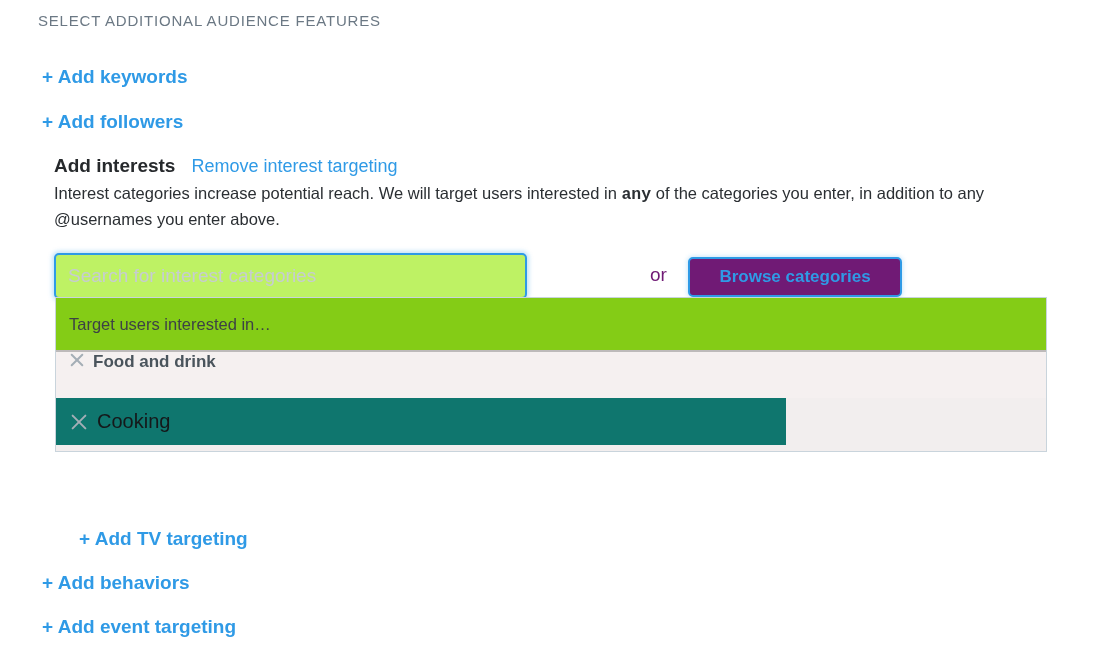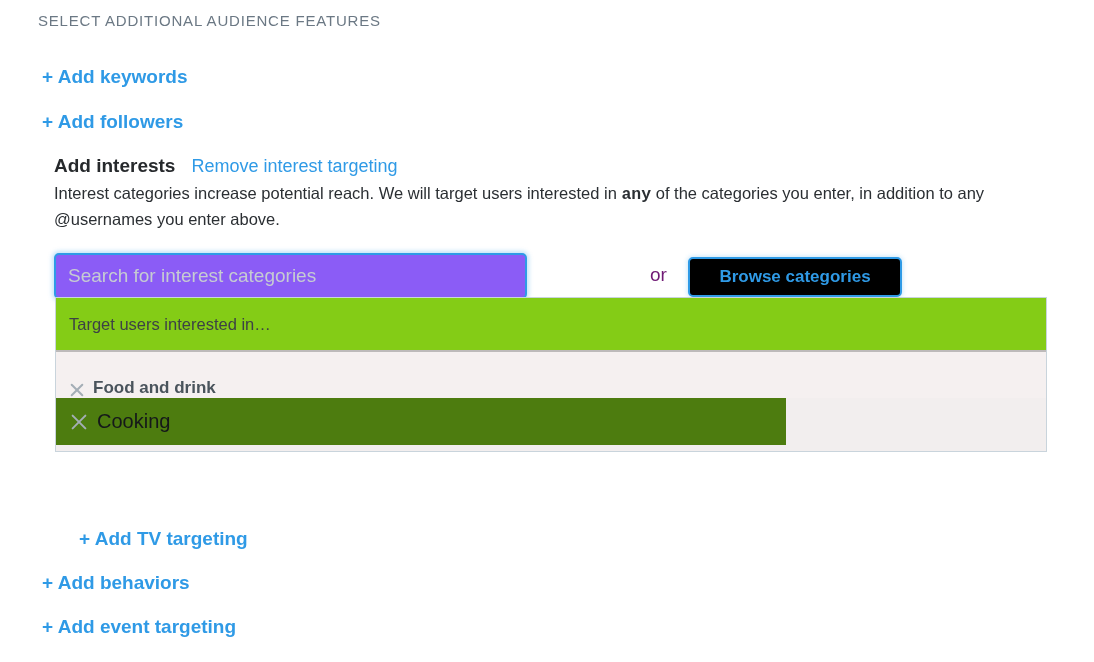--- a/index.html
+++ b/index.html
@@ -95,21 +95,21 @@
     top: 253px;
     width: 473px;
     height: 46px;
   }
   .search-input {
     box-sizing: border-box;
     width: 100%;
     height: 100%;
     border: 2px solid #2f9ae6;
     border-radius: 5px;
-    background: #8b5cf6;
+    background: #bef264;
     outline: none;
     padding: 0 12px;
     font-family: "Liberation Sans", sans-serif;
     font-size: 19px;
     color: #2b2f33;
     box-shadow: 0 0 4px 2px rgba(84, 176, 236, 0.35);
   }
   .search-input::placeholder {
     color: #c6ccd2;
     opacity: 1;
@@ -126,21 +126,21 @@
   }
   .browse-btn {
     position: absolute;
     left: 688px;
     top: 257px;
     width: 214px;
     height: 40px;
     box-sizing: border-box;
     border: 2px solid #2f9ae6;
     border-radius: 5px;
-    background: #000000;
+    background: #701a75;
     color: #2f9ae6;
     font-family: "Liberation Sans", sans-serif;
     font-size: 17px;
     font-weight: bold;
     cursor: pointer;
     box-shadow: 0 0 4px 1px rgba(84, 176, 236, 0.30);
     padding: 0;
   }
 
   
@@ -167,39 +167,39 @@
     color: #3d4245;
   }
 
   .panel-body {
     background: #f2eeee;
     padding-bottom: 6px;
   }
 
   .cat-row {
     display: flex;
-    align-items: flex-end;
+    align-items: flex-start;
     height: 46px;
     padding-left: 13px;
     background: #f5f0f0;
     cursor: pointer;
   }
   .cat-row .label {
     font-size: 17px;
     font-weight: bold;
     color: #4a545c;
   }
 
   .item-row {
     display: flex;
     align-items: center;
     height: 47px;
     width: 717px;
     padding-left: 13px;
-    background: #4d7c0f;
+    background: #0f766e;
     cursor: pointer;
     box-sizing: content-box;
   }
   .item-row .label {
     font-size: 20px;
     color: #15181a;
   }
 
   .x-icon {
     display: inline-block;

